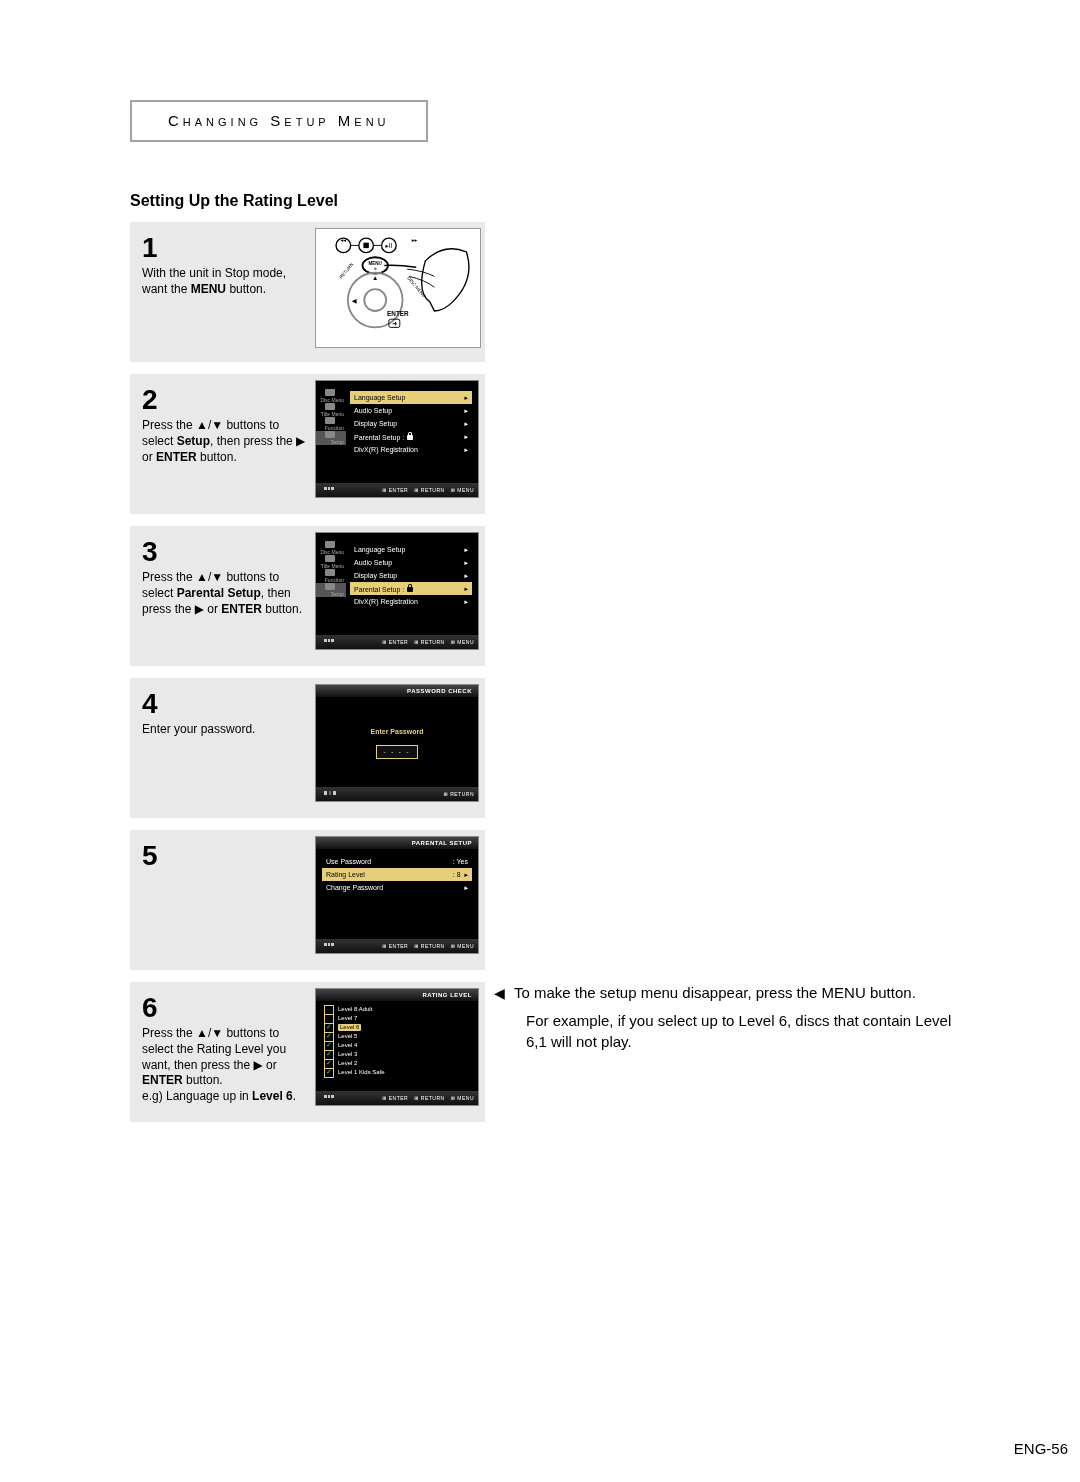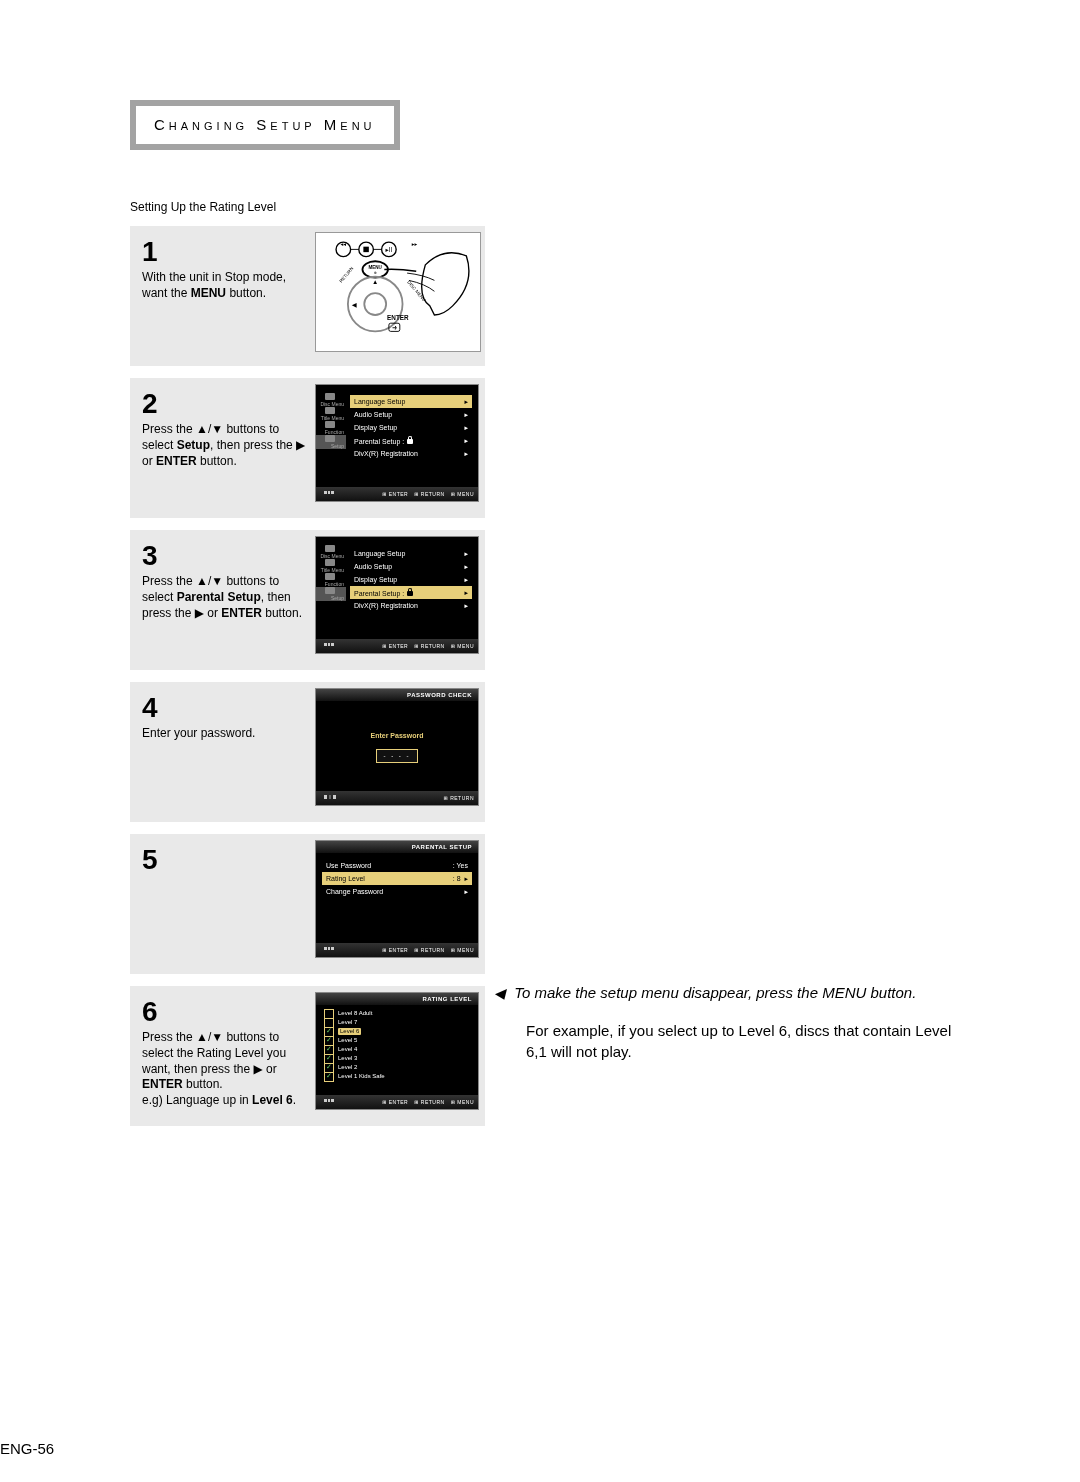--- a/index.html
+++ b/index.html
@@ -8,34 +8,34 @@
     font-family: Arial, Helvetica, sans-serif;
     color: #000;
     width: 1080px;
     height: 1482px;
     position: relative;
   }
   .page {
     padding: 100px 130px 40px 130px;
   }
   .title-box {
-    border: 6px solid #a3a3a3;
+    border: 2px solid #a3a3a3;
     display: inline-block;
-    padding: 10px 18px;
+    padding: 10px 36px;
     margin-bottom: 50px;
   }
   .title-box span {
     font-variant: small-caps;
     letter-spacing: 4px;
     font-size: 15px;
     font-weight: 500;
   }
   .subtitle {
-    font-weight: normal;
-    font-size: 12px;
+    font-weight: bold;
+    font-size: 16px;
     margin-bottom: 12px;
   }
   .steps-col {
     width: 355px;
     display: inline-block;
     vertical-align: top;
   }
   .step {
     background: #e9e9e9;
     margin-bottom: 12px;
@@ -166,27 +166,27 @@
   .rating-list .chk.off { color:transparent; }
   .rating-list .highlight { background:#e7cf7a; color:#000; padding:0 2px; border-radius:1px; }
   .right-notes {
     position: absolute;
     left: 510px;
     top: 983px;
     width: 450px;
     font-size: 15px;
     line-height: 1.35;
   }
-  .right-notes .note1 { text-indent:-16px; padding-left:16px; margin-bottom:18px;font-style:italic; }
+  .right-notes .note1 { text-indent:-16px; padding-left:16px; margin-bottom:8px; }
   .tri-left { display:inline-block; font-size:14px; }
   .page-num {
     position:absolute;
     bottom:25px;
     left:0; right:12px;
-    text-align:left;
+    text-align:right;
     font-size:15px;
     margin-top:11px;
   }
   .lock-icon {
     display:inline-block;
     width:8px; height:8px;
     position:relative;
   }
   .lock-icon::before {
     content:'';position:absolute;left:1px;top:3px;width:6px;height:5px;background:currentColor;border-radius:1px;

